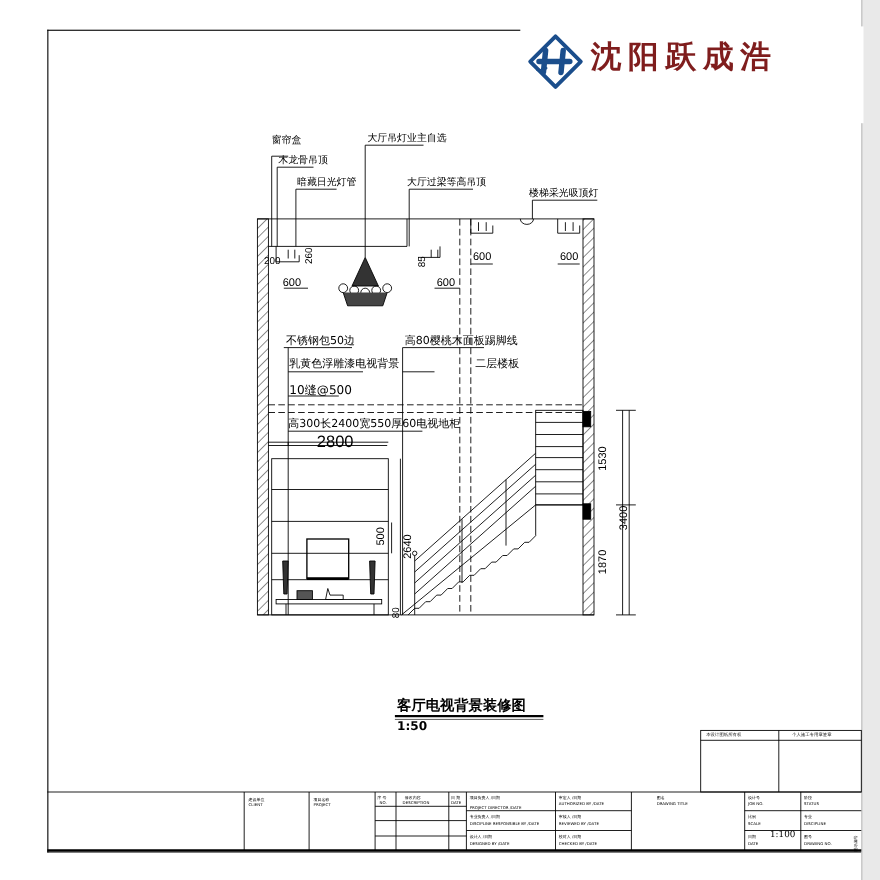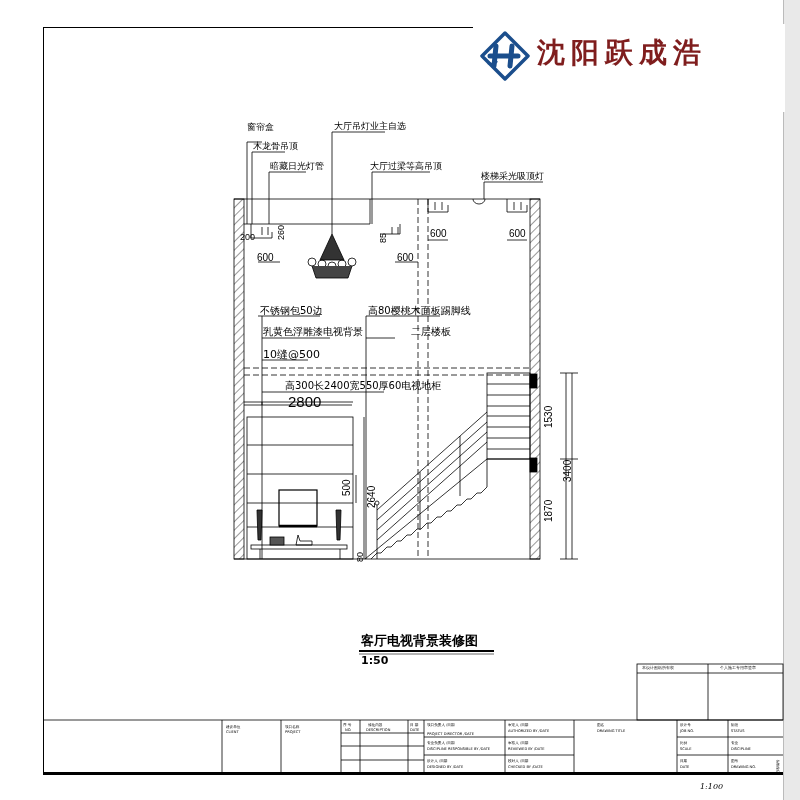--- a/index.html
+++ b/index.html
@@ -170,23 +170,23 @@
 
 <div class="lbl" style="left:247px;top:122px;font-family:Liberation Serif, serif;">窗帘盒</div>
 <div class="lbl" style="left:253px;top:141px;">木龙骨吊顶</div>
 <div class="lbl" style="left:270px;top:161px;">暗藏日光灯管</div>
 <div class="lbl" style="left:334px;top:121px;">大厅吊灯业主自选</div>
 <div class="lbl" style="left:370px;top:161px;">大厅过梁等高吊顶</div>
 <div class="lbl" style="left:481px;top:171px;">楼梯采光吸顶灯</div>
 <div class="lbl" style="left:260px;top:305px;font-size:10px;">不锈钢包50边</div>
 <div class="lbl" style="left:263px;top:326px;font-size:10px;">乳黄色浮雕漆电视背景</div>
 <div class="lbl" style="left:263px;top:349px;font-size:11px;">10缝@500</div>
-<div class="lbl" style="left:262px;top:380px;font-size:10px;margin-left:23px;">高300长2400宽550厚60电视地柜</div>
+<div class="lbl" style="left:262px;top:380px;font-size:10px;">高300长2400宽550厚60电视地柜</div>
 <div class="lbl" style="left:368px;top:305px;font-size:10px;">高80樱桃木面板踢脚线</div>
-<div class="lbl" style="left:367px;top:326px;font-size:10px;padding-left:44px;">二层楼板</div>
+<div class="lbl" style="left:388px;top:326px;font-size:10px;padding-left:44px;">二层楼板</div>
 
 <div class="dim" style="left:240px;top:232px;font-size:9px;">200</div>
 <div class="dim vert" style="left:276px;top:240px;font-size:9px;">260</div>
 <div class="dim" style="left:257px;top:252px;">600</div>
 <div class="dim" style="left:397px;top:252px;">600</div>
 <div class="dim" style="left:430px;top:228px;">600</div>
 <div class="dim" style="left:509px;top:228px;">600</div>
 <div class="dim vert" style="left:378px;top:243px;font-size:9px;">85</div>
 <div class="dim" style="left:288px;top:393px;font-size:15px;">2800</div>
 <div class="dim vert" style="left:341px;top:496px;">500</div>
@@ -225,20 +225,20 @@
 <div class="tb" style="left:508px;top:759px;">校对人 /日期</div>
 <div class="tb" style="left:508px;top:765px;">CHECKED BY /DATE</div>
 <div class="tb" style="left:597px;top:723px;">图名</div>
 <div class="tb" style="left:597px;top:729px;">DRAWING TITLE</div>
 <div class="tb" style="left:680px;top:723px;">设计号</div>
 <div class="tb" style="left:680px;top:729px;">JOB NO.</div>
 <div class="tb" style="left:731px;top:723px;">阶段</div>
 <div class="tb" style="left:731px;top:729px;">STATUS</div>
 <div class="tb" style="left:680px;top:741px;">比例</div>
 <div class="tb" style="left:680px;top:747px;">SCALE</div>
-<div class="tb" style="left:700px;top:782px;font-size:8px;line-height:9px;font-family:'DejaVu Serif',serif;font-style:italic;">1:100</div>
+<div class="tb" style="left:700px;top:754px;font-size:8px;line-height:9px;font-family:'DejaVu Serif',serif;">1:100</div>
 <div class="tb" style="left:731px;top:741px;">专业</div>
 <div class="tb" style="left:731px;top:747px;">DISCIPLINE</div>
 <div class="tb" style="left:680px;top:759px;">日期</div>
 <div class="tb" style="left:680px;top:765px;">DATE</div>
 <div class="tb" style="left:731px;top:759px;">图号</div>
 <div class="tb" style="left:731px;top:765px;">DRAWING NO.</div>
 <div class="tb vert" style="left:776px;top:774px;">图纸编号</div>
 
 </body></html>

